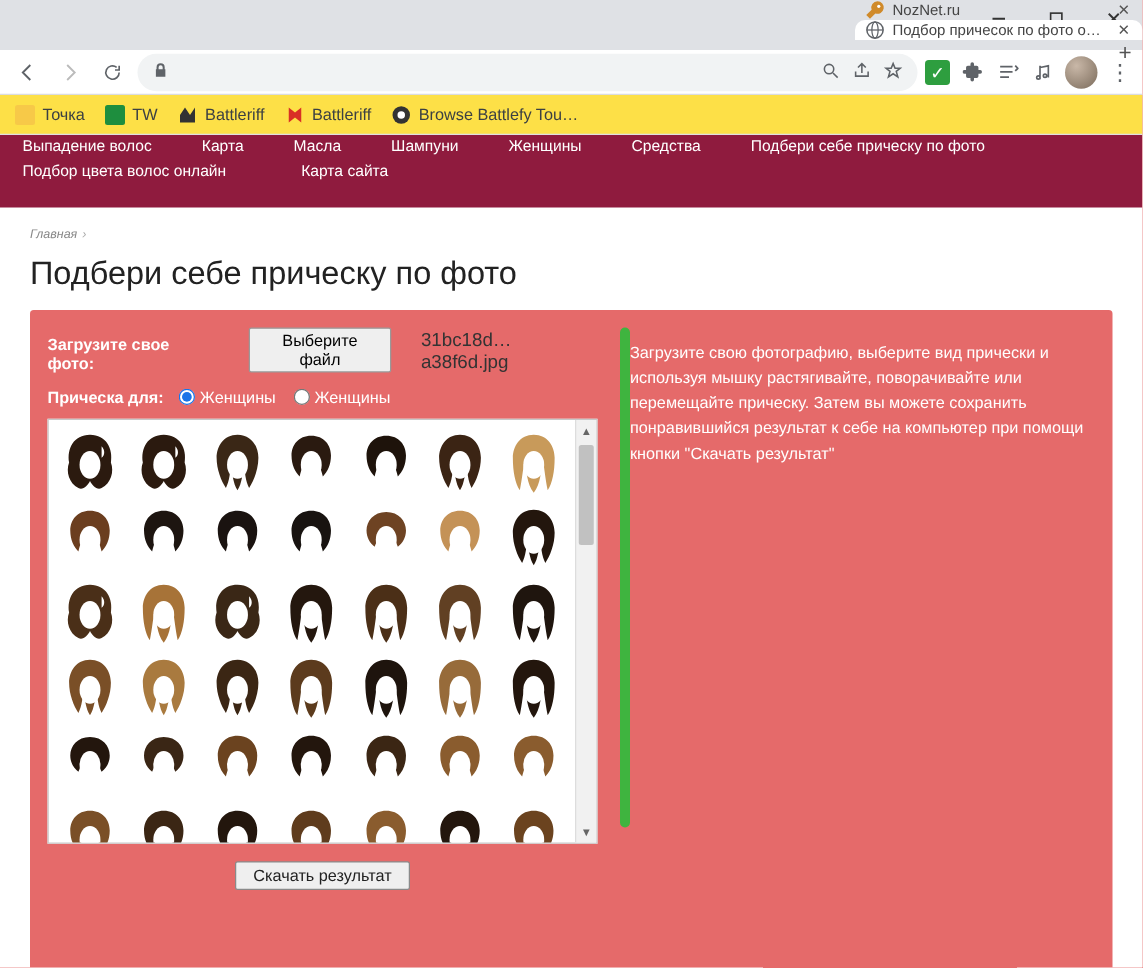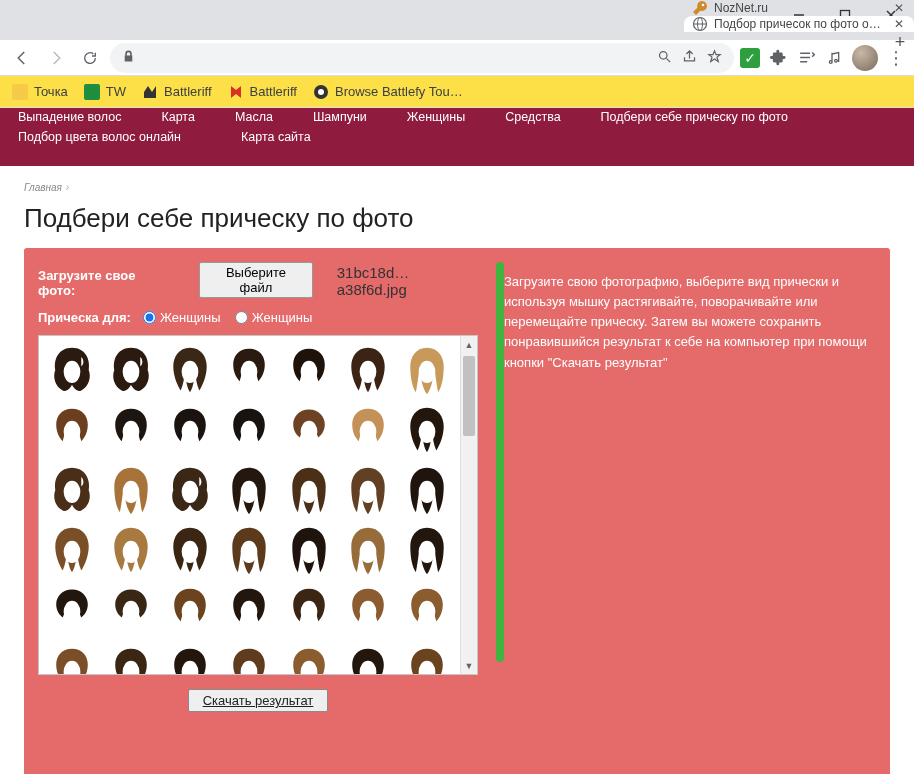--- a/index.html
+++ b/index.html
@@ -170,21 +170,20 @@
     background:#c1c1c1; border-radius:2px;
   }
   .gallery-scroll .arrow { position:absolute; left:0; right:0; height:17px; display:flex; align-items:center; justify-content:center; font-size:9px; color:#666;}
   .gallery-scroll .arrow.up { top:0; }
   .gallery-scroll .arrow.down { bottom:0; }
   .download-btn {
     margin: 14px auto 0;
     background:#efefef; border:1px solid #8a8a8a;
     padding:3px 14px; font-size:13px; border-radius:2px; color:#222;
     display:block;
-    text-decoration:underline;
   }
 
   .col-right {
     width: 380px;
     display:flex; flex-direction:row;
   }
   .preview-frame {
     border: 4px solid #3fb43f;
     border-radius: 6px;
     background:#fff;

